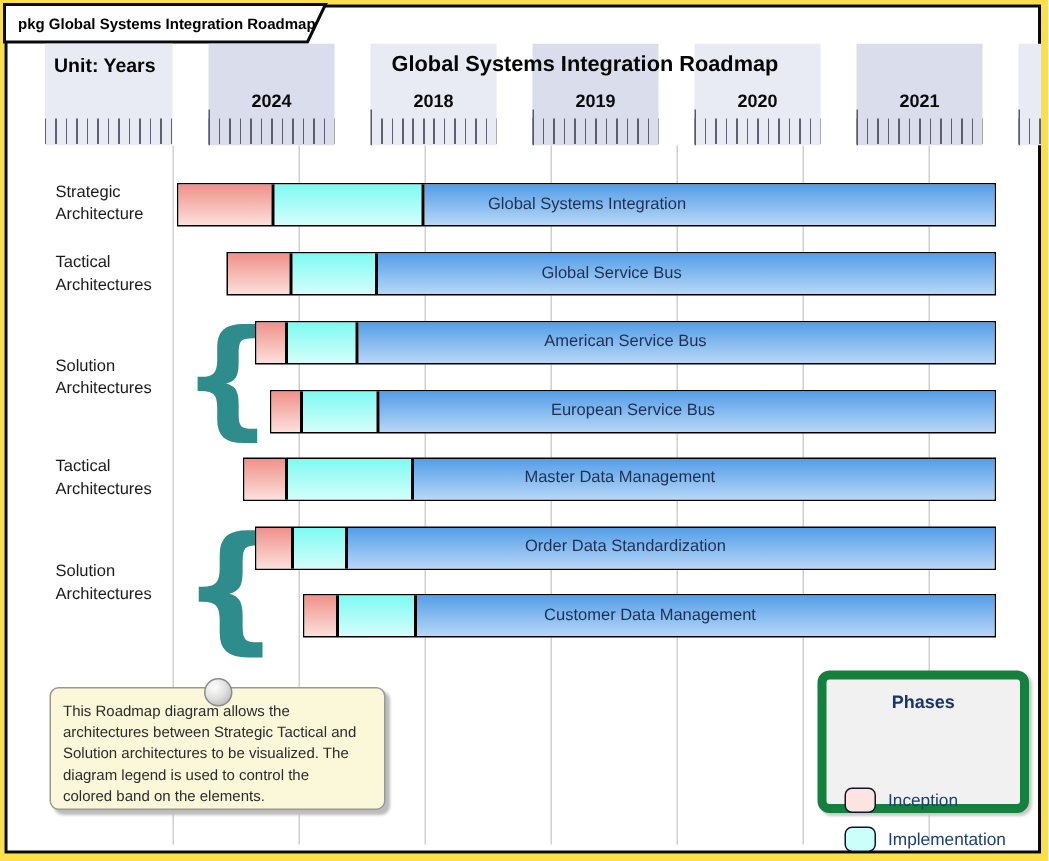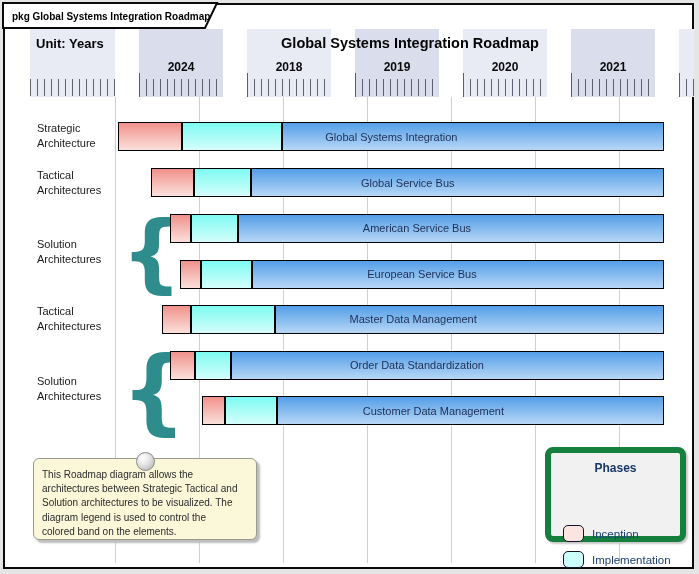--- a/index.html
+++ b/index.html
@@ -1,16 +1,16 @@
 <!DOCTYPE html>
 <html><head>
 <meta charset="utf-8">
 <style>
   html,body{margin:0;padding:0;background:#fff;}
-  #stage{position:relative;width:699px;height:574px;background:#e5e5e5;
+  #stage{position:relative;width:699px;height:574px;background:#fde047;
          font-family:"Liberation Sans",sans-serif;overflow:hidden;}
   
   .frame{position:absolute;left:3px;top:3px;width:691px;height:566px;
          border:2px solid #0a0a0a;box-sizing:border-box;background:#fff;}
   .tab{position:absolute;left:2px;top:2px;width:222px;height:28px;}
   .tab-label{position:absolute;left:10px;top:9px;font-size:10px;font-weight:bold;
              color:#000;white-space:nowrap;}
   
   .strip{position:absolute;left:30px;top:29px;width:664px;height:68px;display:flex;
          overflow:hidden;gap:24px;}
@@ -20,21 +20,21 @@
   .ycol.light{background:#E8EAF4;}
   .ycol.dark{background:#D9DDEC;}
   .ucol::after,.ycol::after{content:"";position:absolute;left:0;right:0;bottom:1px;height:17px;
      background:repeating-linear-gradient(to right,rgba(72,72,90,.85) 0 1px,transparent 1px 7px);}
   .ycol::before{content:"";position:absolute;left:0;bottom:0;width:1px;height:24px;
      background:#5a5a6e;z-index:2;}
   .unit-label{position:absolute;left:6px;top:7px;font-size:13px;font-weight:bold;color:#050505;}
   .ylabel{position:absolute;left:0;right:0;top:31px;text-align:center;
           font-size:12px;font-weight:bold;color:#0a0a0a;}
   .title{position:absolute;left:85px;width:550px;top:6px;text-align:center;
-         font-size:14.5px;font-weight:bold;color:#050505;padding-left:20px;}
+         font-size:14.5px;font-weight:bold;color:#050505;}
   
   .gridline{position:absolute;top:97px;height:466px;width:1px;background:#CFCFCF;}
   .bars-layer{position:absolute;left:0;top:0;width:699px;height:574px;}
   .bar{position:absolute;height:29px;display:flex;border:1.5px solid #000;
        box-sizing:border-box;background:#fff;}
   .seg{height:100%;box-sizing:border-box;}
   .seg+.seg{border-left:2px solid #000;}
   .inc{background:linear-gradient(180deg,#F0918A 0%,#FBE0DC 100%);}
   .imp{background:linear-gradient(180deg,#7DFBF2 0%,#D5FEFB 100%);}
   .op{background:linear-gradient(180deg,#549EE8 0%,#B7D7F6 100%);}

